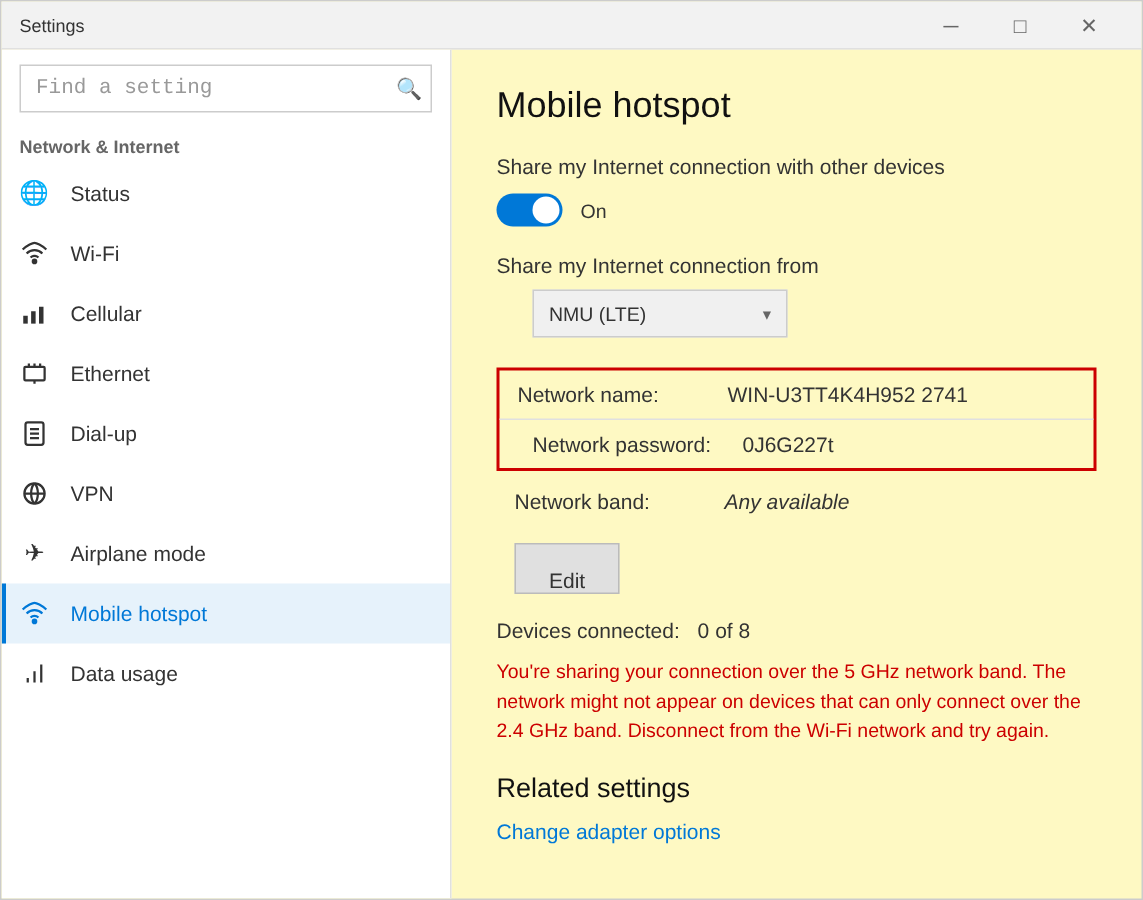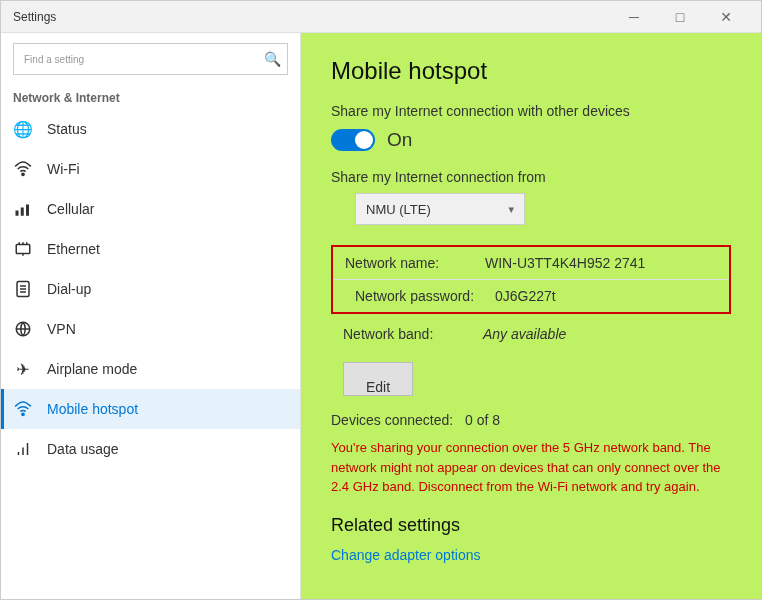--- a/index.html
+++ b/index.html
@@ -9,21 +9,21 @@
       display: flex;
       justify-content: center;
       align-items: center;
       width: 762px;
       height: 600px;
       overflow: hidden;
     }
     .window {
       width: 762px;
       height: 600px;
-      background: #bef264;
+      background: #fef9c3;
       display: flex;
       flex-direction: column;
       border: 1px solid #ccc;
       box-shadow: 0 2px 8px rgba(0,0,0,0.2);
     }
     .title-bar {
       height: 32px;
       background: #f2f2f2;
       display: flex;
       align-items: center;
@@ -71,24 +71,25 @@
     }
     .search-box {
       margin: 10px 12px 8px;
       position: relative;
     }
     .search-input {
       width: 100%;
       height: 32px;
       border: 1px solid #ccc;
       padding: 0 30px 0 10px;
-      font-size: 10px;
+      font-size: 14px;
       color: #555;
       background: #fff;
       outline: none;
+      font-family: Liberation Mono, monospace;
     }
     .search-input::placeholder { color: #999; }
     .search-icon-btn {
       position: absolute;
       right: 6px;
       top: 50%;
       transform: translateY(-50%);
       background: none;
       border: none;
       cursor: pointer;
@@ -164,21 +165,21 @@
       position: absolute;
       width: 18px;
       height: 18px;
       background: #fff;
       border-radius: 50%;
       top: 2px;
       right: 2px;
       transition: left 0.2s;
     }
     .toggle-label {
-      font-size: 19px;
+      font-size: 13px;
       color: #333;
     }
 
     .from-label {
       font-size: 14px;
       color: #333;
       margin-bottom: 8px;
     }
     .dropdown {
       width: 170px;

